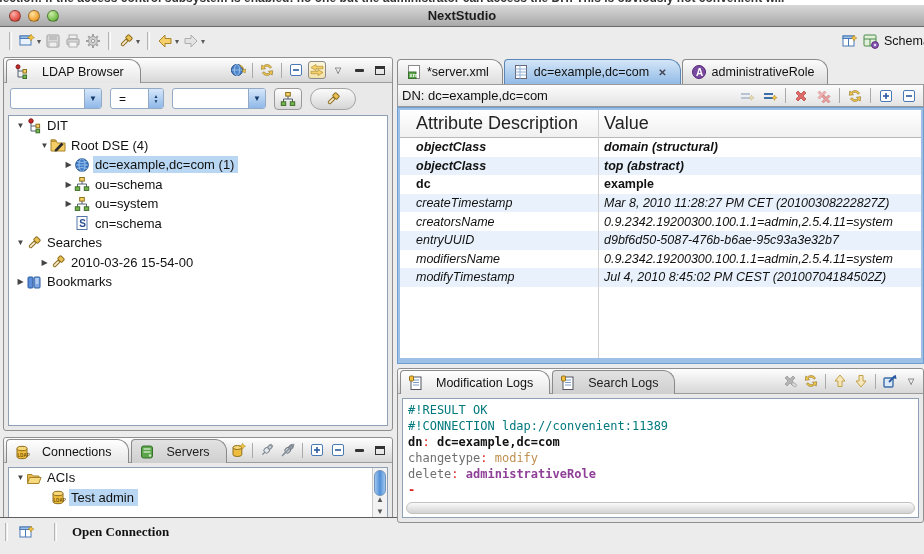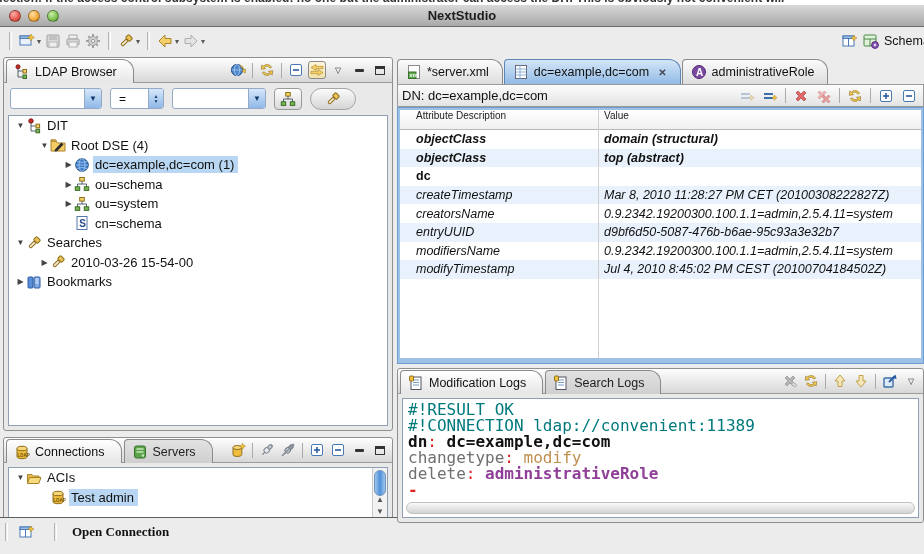--- a/index.html
+++ b/index.html
@@ -28,21 +28,21 @@
   .tb-btn { height:22px; display:flex; align-items:center; padding:0 2px; }
   .tb-btn .dd { font-size:8px; color:#555; margin-left:2px; }
   .tb-btn.disabled { opacity:.95; }
   .persp { position:absolute; right:0; top:27px; height:28px; display:flex; align-items:center; gap:5px; overflow:hidden; width:82px; }
   .persp .plabel { font-size:12.5px; color:#111; white-space:nowrap; }
   .icon { display:inline-flex; width:16px; height:16px; align-items:center; justify-content:center; flex:0 0 auto; }
   .icon svg { display:block; }
   
   .panel { position:absolute; background:#e9e9e9; border:1px solid #8f8f8f; border-radius:3px; }
   .panel-head { position:relative; height:25px; background:linear-gradient(#fefefe,#d7d7d7); border-bottom:1px solid #9c9c9c; border-radius:3px 3px 0 0; display:flex; align-items:flex-end; }
-  .vtab { display:flex; align-items:center; gap:5px; height:24px; padding:0 16px 0 7px; margin-left:2px;
+  .vtab { display:flex; align-items:center; gap:12px; height:24px; padding:0 16px 0 7px; margin-left:2px;
     background:linear-gradient(#ffffff,#e6e6e6); border:1px solid #8a8a8a; border-bottom:none;
     border-radius:4px 12px 0 0; font-size:12.5px; position:relative; top:1px; }
   .vtab.inactive { background:linear-gradient(#e2e2e2,#cfcfcf); color:#222; }
   .head-tools { position:absolute; right:3px; top:3px; display:flex; align-items:center; gap:3px; }
   .mini-sep { width:1px; height:15px; background:#aaa; margin:0 2px; }
   .hbtn { width:18px; height:18px; display:flex; align-items:center; justify-content:center; border-radius:3px; }
   .hbtn.pressed { border:1px solid #8a8a8a; background:linear-gradient(#fdf6dd,#f3e2a8); }
   .glyph-min { width:9px; height:3px; background:#333; border-radius:1px; }
   .glyph-max { width:10px; height:9px; border:1px solid #333; border-top:3px solid #333; }
   .glyph-menu { font-size:8px; color:#333; }
@@ -87,34 +87,34 @@
   
   .dn-row { position:absolute; left:397px; top:84px; width:527px; height:23px; border:1px solid #9a9a9a;
     background:linear-gradient(#fcfcfc,#e3e3e3); display:flex; align-items:center; padding:0 4px; }
   .dn-row .dn-text { font-size:13px; color:#111; flex:1 1 auto; }
   .dn-tools { display:flex; align-items:center; gap:3px; }
   
   .table-frame { position:absolute; left:397px; top:107px; width:527px; height:257px;
     background:#9cc0e6; border:1px solid #6e9ecf; padding:2px 2px 5px 2px; }
   .etable { position:relative; width:100%; height:100%; background:#fff; overflow:hidden; }
   .col-div { position:absolute; left:198px; top:0; bottom:0; width:1px; background:#cfcfcf; }
-  .thead { display:flex; height:20px; border-bottom:1px solid #b9b9b9; background:linear-gradient(#ffffff,#f0f0f0); align-items:flex-start; font-size:10px; color:#222; }
+  .thead { display:flex; height:28px; border-bottom:1px solid #b9b9b9; background:linear-gradient(#ffffff,#f0f0f0); align-items:center; font-size:18px; color:#222; }
   .thead .c1 { width:198px; padding-left:16px; }
   .thead .c2 { padding-left:6px; }
   .erow { display:flex; height:18.6px; align-items:center; font-size:12.5px; color:#111; }
   .erow:nth-child(even) { background:#e9f2fc; }
   .erow .c1 { width:198px; padding-left:16px; overflow:hidden; white-space:nowrap; }
   .erow .c2 { padding-left:6px; flex:1; overflow:hidden; white-space:nowrap; }
   .s-bold-italic { font-weight:bold; font-style:italic; }
   .s-bold { font-weight:bold; }
   .s-italic { font-style:italic; }
   
   #logs-panel { left:397px; top:368px; width:527px; height:155px; }
   #log-body { position:absolute; left:4px; right:4px; top:29px; bottom:4px; background:#fff; border:1px solid #8fa0b4; overflow:hidden;
-    font-family:"DejaVu Sans Mono", monospace; font-size:16px; line-height:16px; padding:3px 0 0 5px; }
+    font-family:"DejaVu Sans Mono", monospace; font-size:12px; line-height:16px; padding:3px 0 0 5px; }
   .hscroll { position:absolute; left:3px; right:3px; bottom:3px; height:12px; border-radius:6px;
     background:linear-gradient(#fafafa,#d2d2d2); border:1px solid #c2c2c2; }
   .lc-comment { color:#00797d; }
   .lc-key { color:#6f6f6f; }
   .lc-key-dn { color:#111; font-weight:bold; }
   .lc-colon { color:#e02020; }
   .lc-val-dn { color:#111; font-weight:bold; }
   .lc-val-changetype { color:#bf8f4f; }
   .lc-val-attr { color:#8f3f97; font-weight:bold; }
   .lc-dash { color:#e02020; font-weight:bold; }
@@ -688,20 +688,21 @@
         <div class="erow">
           <div class="c1 s-bold-italic">objectClass</div>
           <div class="c2 s-bold-italic">domain (structural)</div>
         </div>
         <div class="erow">
           <div class="c1 s-bold-italic">objectClass</div>
           <div class="c2 s-bold-italic">top (abstract)</div>
         </div>
         <div class="erow">
           <div class="c1 s-bold">dc</div>
+          <div class="c2 s-bold">example</div>
         </div>
         <div class="erow">
           <div class="c1 s-italic">createTimestamp</div>
           <div class="c2 s-italic">Mar 8, 2010 11:28:27 PM CET (20100308222827Z)</div>
         </div>
         <div class="erow">
           <div class="c1 s-italic">creatorsName</div>
           <div class="c2 s-italic">0.9.2342.19200300.100.1.1=admin,2.5.4.11=system</div>
         </div>
         <div class="erow">

